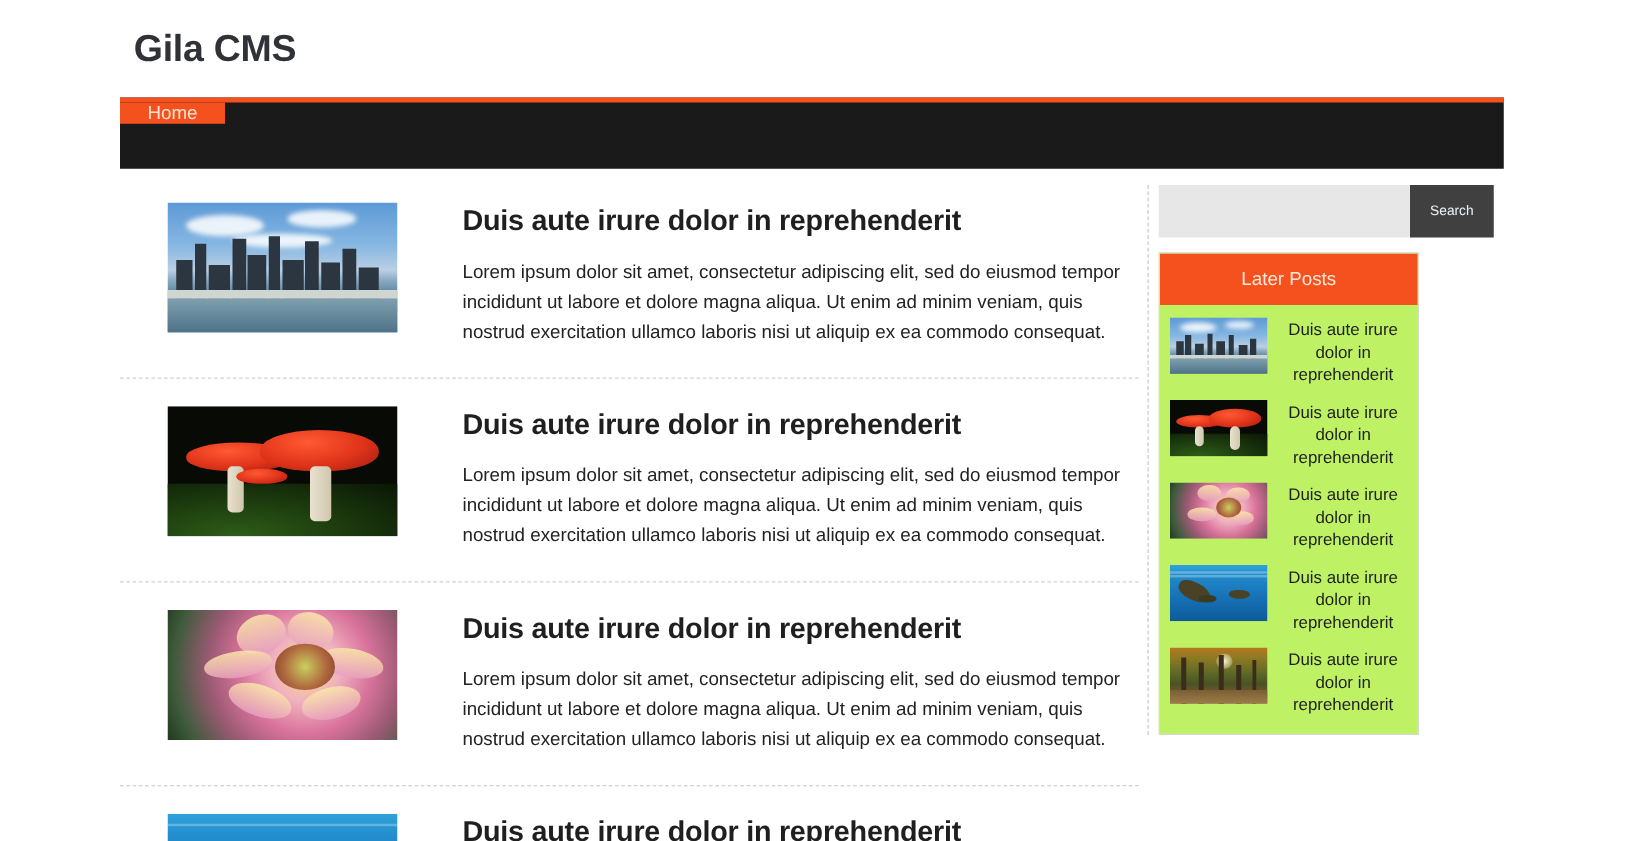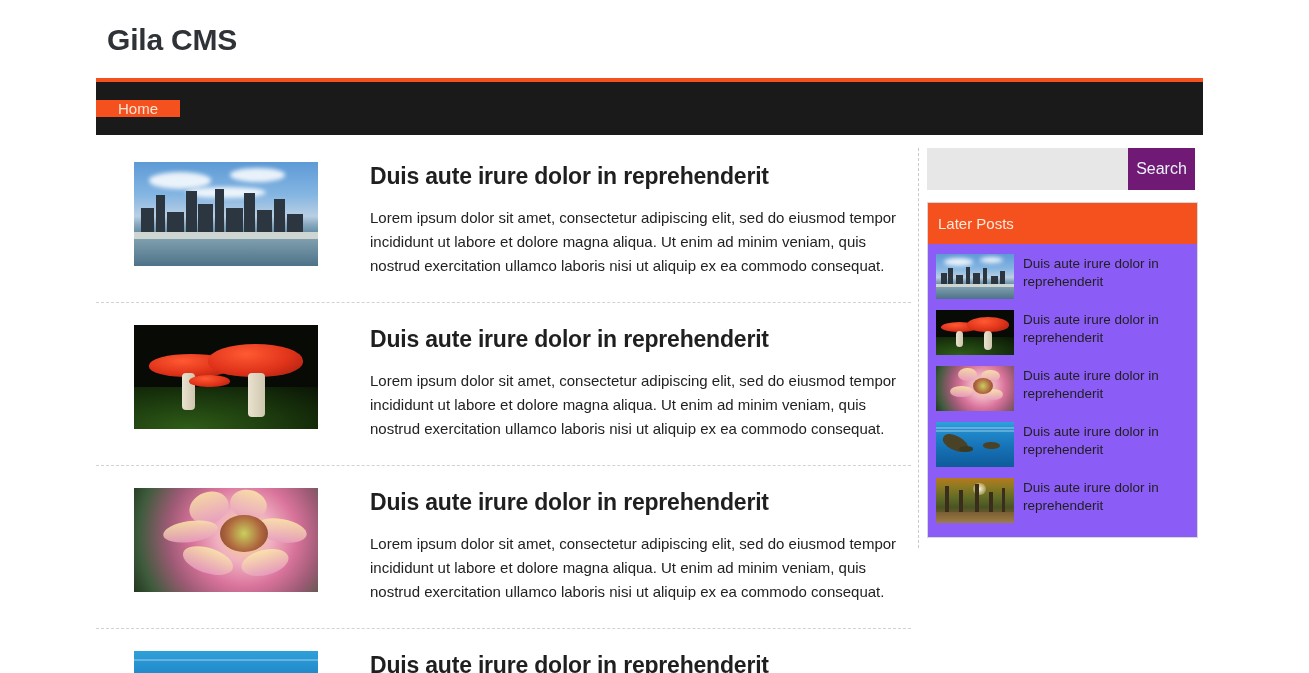--- a/index.html
+++ b/index.html
@@ -24,21 +24,21 @@
     letter-spacing: -0.2px; line-height: 36px;
   }
 
   
   .nav-wrap {
     position: absolute; left: 96px; top: 78px;
     width: 1107px; height: 57px;
     background: #1a1a1a;
     border-top: 4px solid #f4511e;
   }
-  .nav-list { display: flex; height: 53px; align-items: center; }
+  .nav-list { display: flex; height: 53px; align-items: flex-start; }
   .nav-item {
     display: flex; align-items: center;
     padding: 0 22px;
     font-size: 15px; color: #f2f2f2;
     cursor: pointer; user-select: none;
   }
   .nav-item.active { background: #f4511e; color: #fde3d3; }
 
   
   .content {
@@ -91,30 +91,31 @@
   
   .search-row { display: flex; width: 265px; height: 42px; margin-bottom: 12px; }
   .search-input {
     flex: 1 1 auto; height: 42px;
     background: #e7e7e7; border: none; outline: none;
     font-size: 14px; color: #333; padding: 0 10px;
     font-family: "Liberation Sans", sans-serif;
   }
   .search-button {
     flex: 0 0 auto; width: 67px; height: 42px;
-    background: #701a75; color: #eaf2f8; border: none;
-    font-size: 16px; cursor: pointer;
+    background: #404040; color: #eaf2f8; border: none;
+    font-size: 11px; cursor: pointer;
     font-family: "Liberation Sans", sans-serif;
   }
 
   
   .panel {
-    width: 271px;
+    width: 208px;
     border: 1px solid #d8d8d8;
-    background: #8b5cf6;
+    background: #bef264;
+    text-align: center;
   }
   .panel-header {
     background: #f4511e; color: #fde9d9;
     font-size: 15px; padding: 12px 10px;
     line-height: 17px;
   }
   .panel-body { padding: 5px 8px 8px 8px; }
   .post-item {
     display: flex; align-items: flex-start;
     padding: 5px 0 6px 0;

